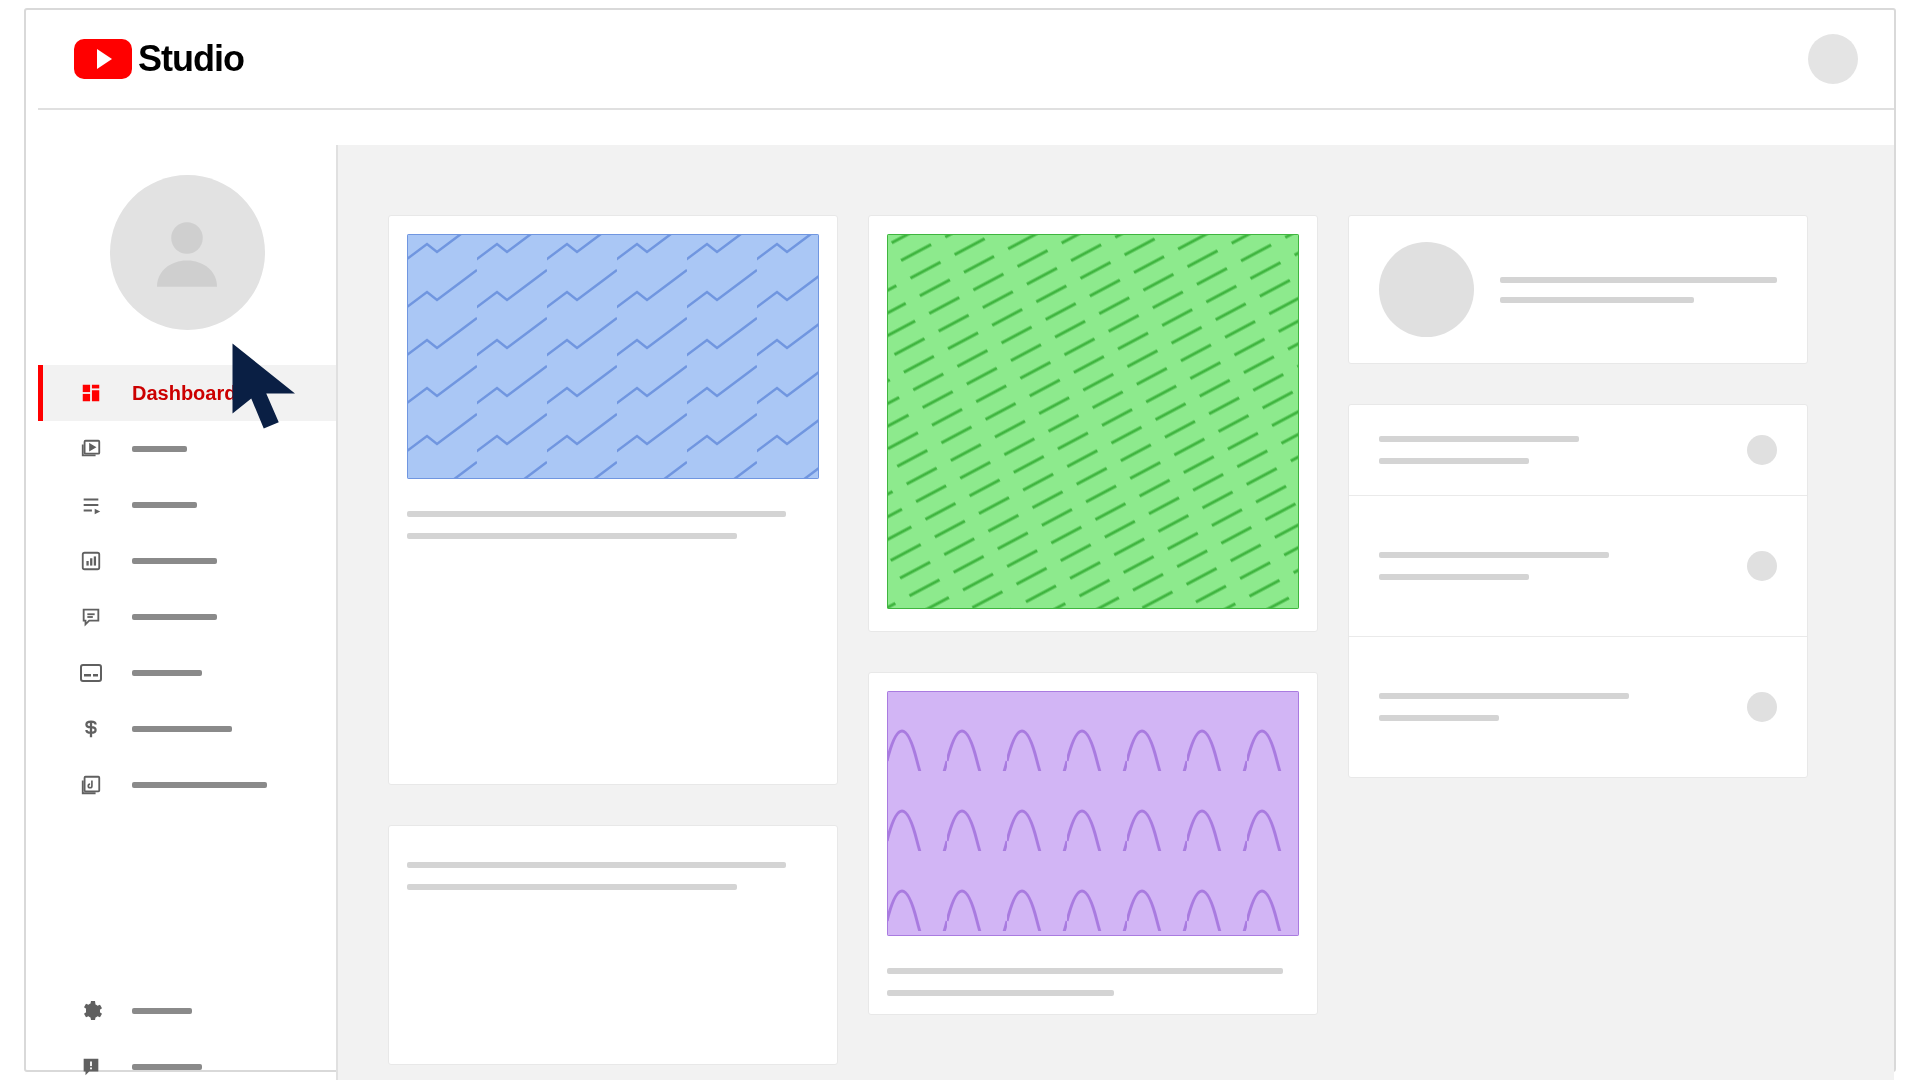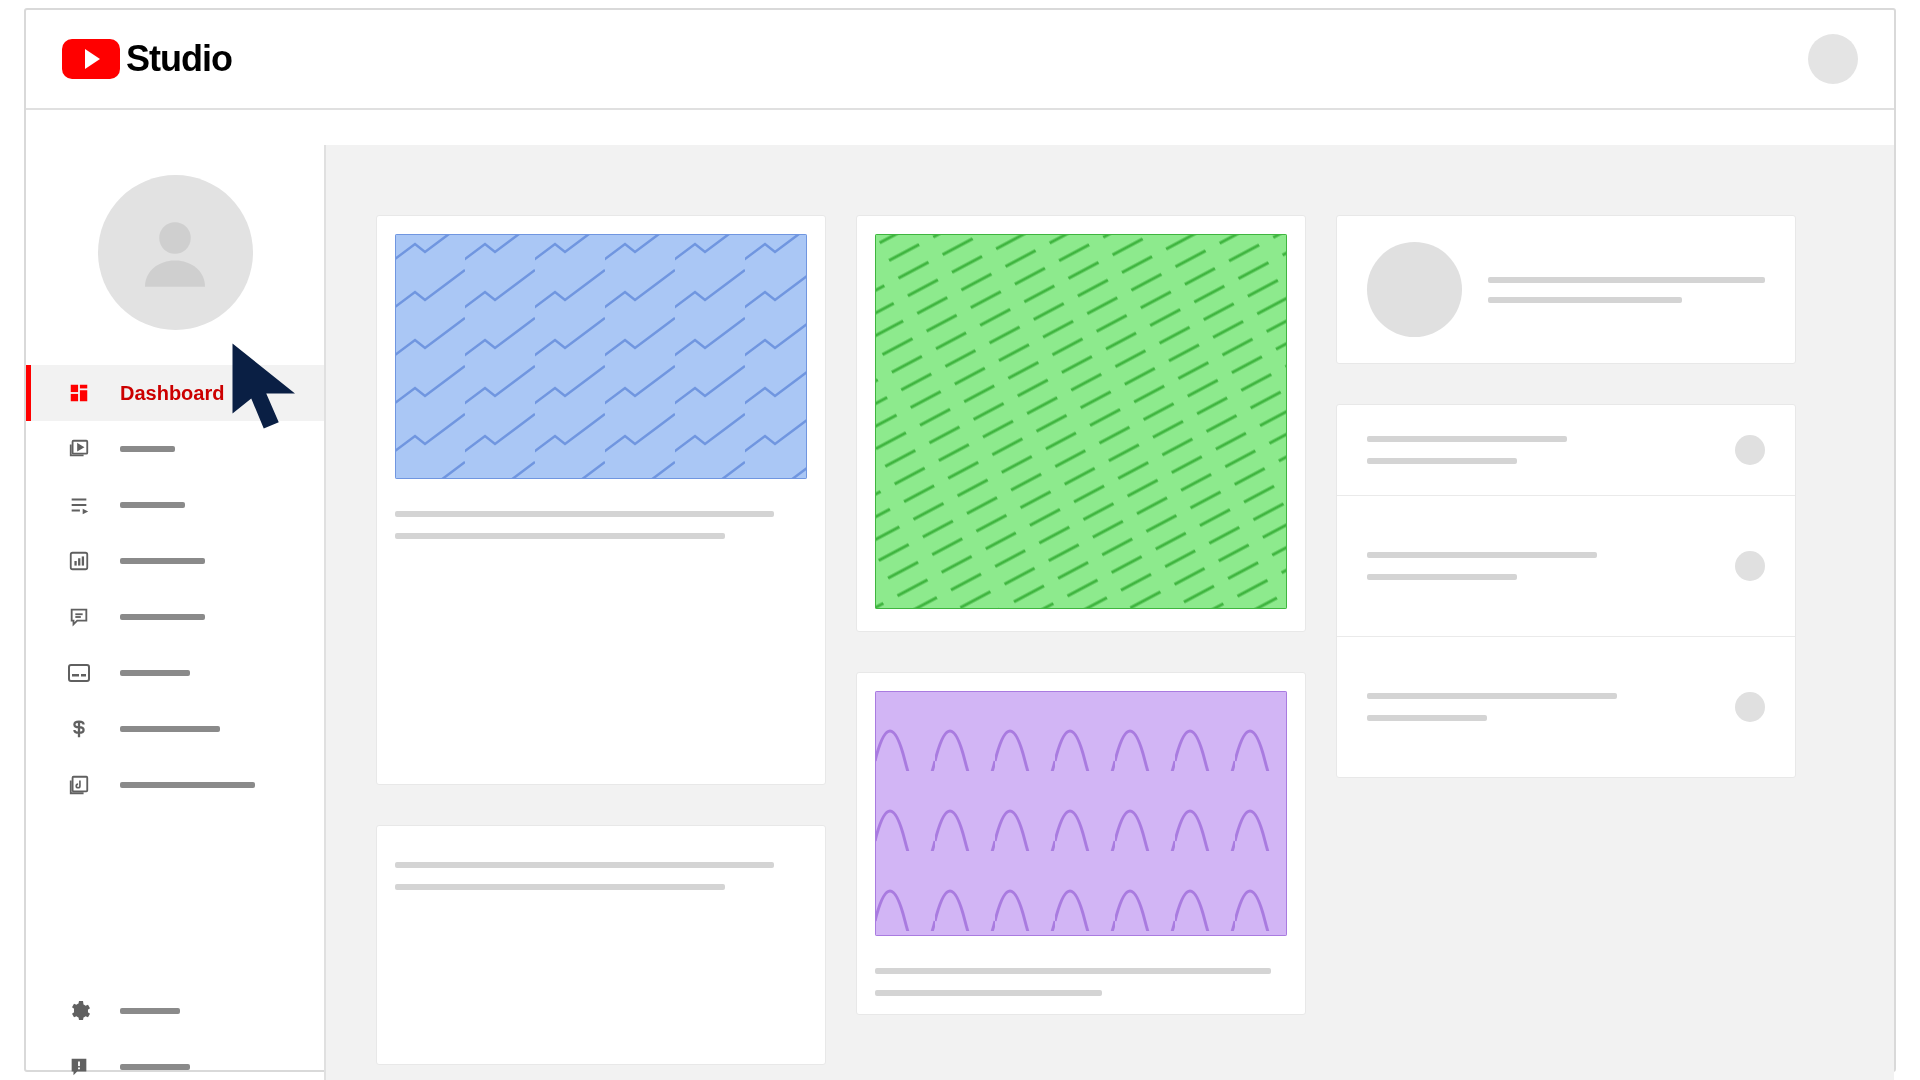--- a/index.html
+++ b/index.html
@@ -1,17 +1,17 @@
 <!DOCTYPE html>
 <html><head>
 <meta charset="utf-8">
 <style>
   * { box-sizing: border-box; margin: 0; padding: 0; }
   html, body { width: 1920px; height: 1080px; font-family: Arial, Helvetica, sans-serif; background:#fff; overflow:hidden; }
-  .frame { position:absolute; left:24px; top:8px; width:1872px; height:1064px; border:2px solid #d9d9d9; border-radius:3px; background:#fff; }
+  .frame { position:absolute; left:24px; top:8px; width:1872px; height:1064px; border:2px solid #d9d9d9; border-radius:3px; background:#fff;padding-left:12px; }
   .header { height:100px; border-bottom:2px solid #e0e0e0; display:flex; align-items:center; padding:0 36px; justify-content:space-between; }
   .logo-wrap { display:flex; align-items:center; gap:6px;}
   .logo-chip { width:58px; height:40px; background:#ff0000; border-radius:10px; display:flex; align-items:center; justify-content:center;}
   .logo-chip .tri { width:0;height:0;border-left:15px solid #fff;border-top:10px solid transparent;border-bottom:10px solid transparent; margin-left:3px;}
   .logo-text { font-size:36px; font-weight:800; letter-spacing:-1px; color:#000;}
   .header-avatar { width:50px; height:50px; border-radius:50%; background:#e4e4e4;}
   .body { display:flex; height:calc(100% - 100px);margin-top:35px;}
   .sidebar { width:300px; border-right:2px solid #e0e0e0; display:flex; flex-direction:column; padding-top:30px; position:relative;}
   .channel-avatar { width:155px; height:155px; border-radius:50%; background:#e2e2e2; margin:0 auto 35px auto; display:flex; align-items:center; justify-content:center;}
   .nav { list-style:none; }

